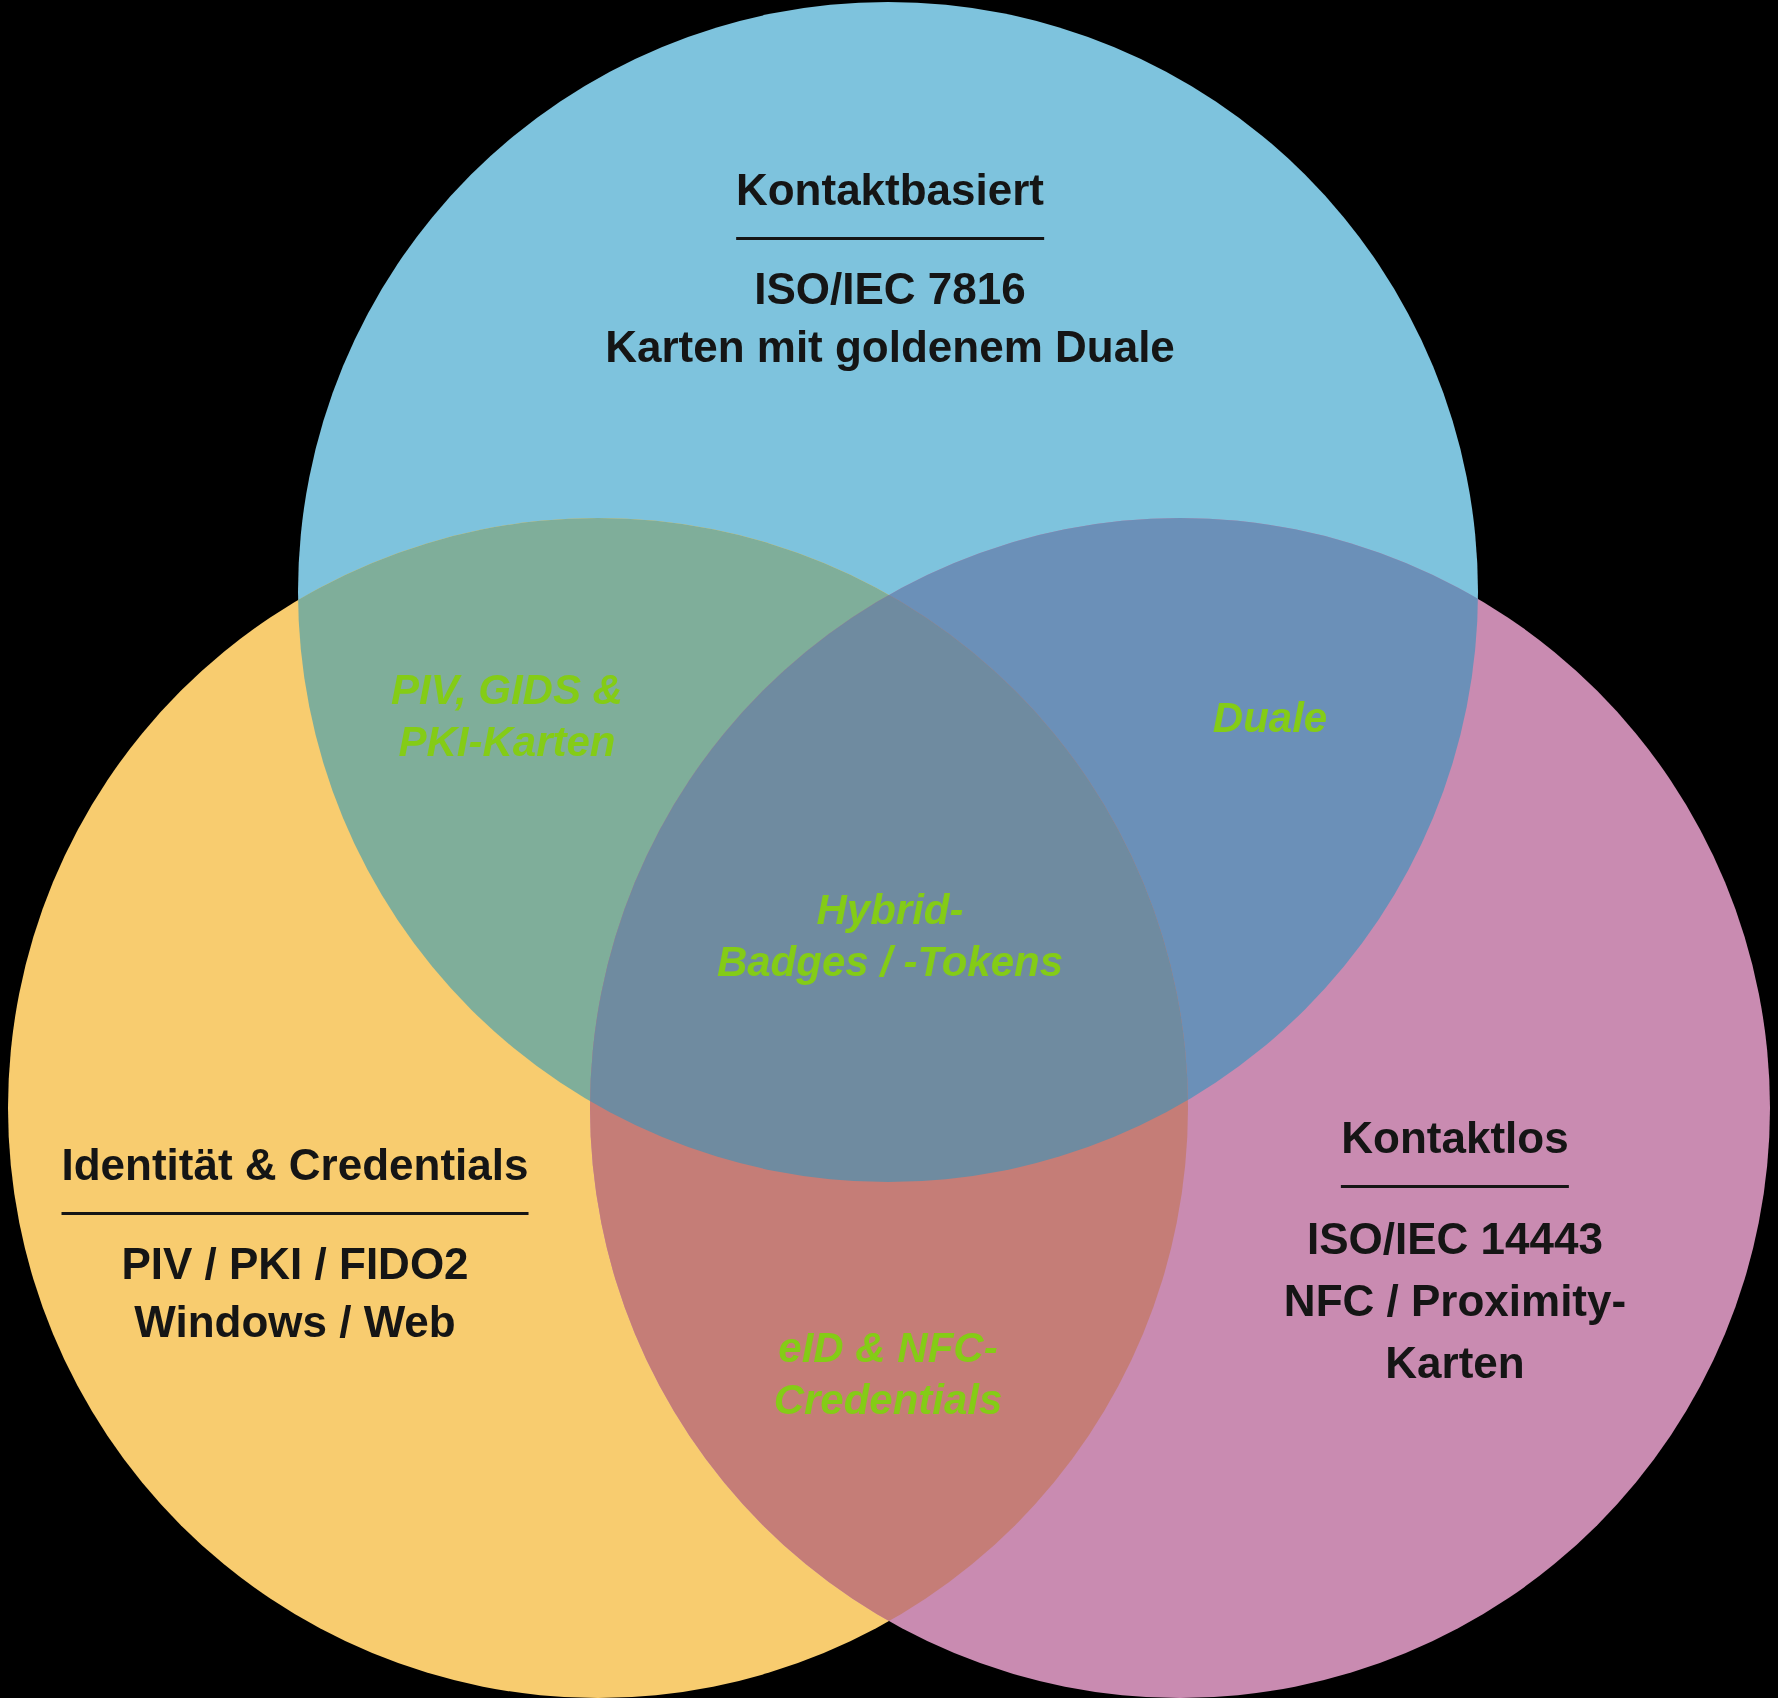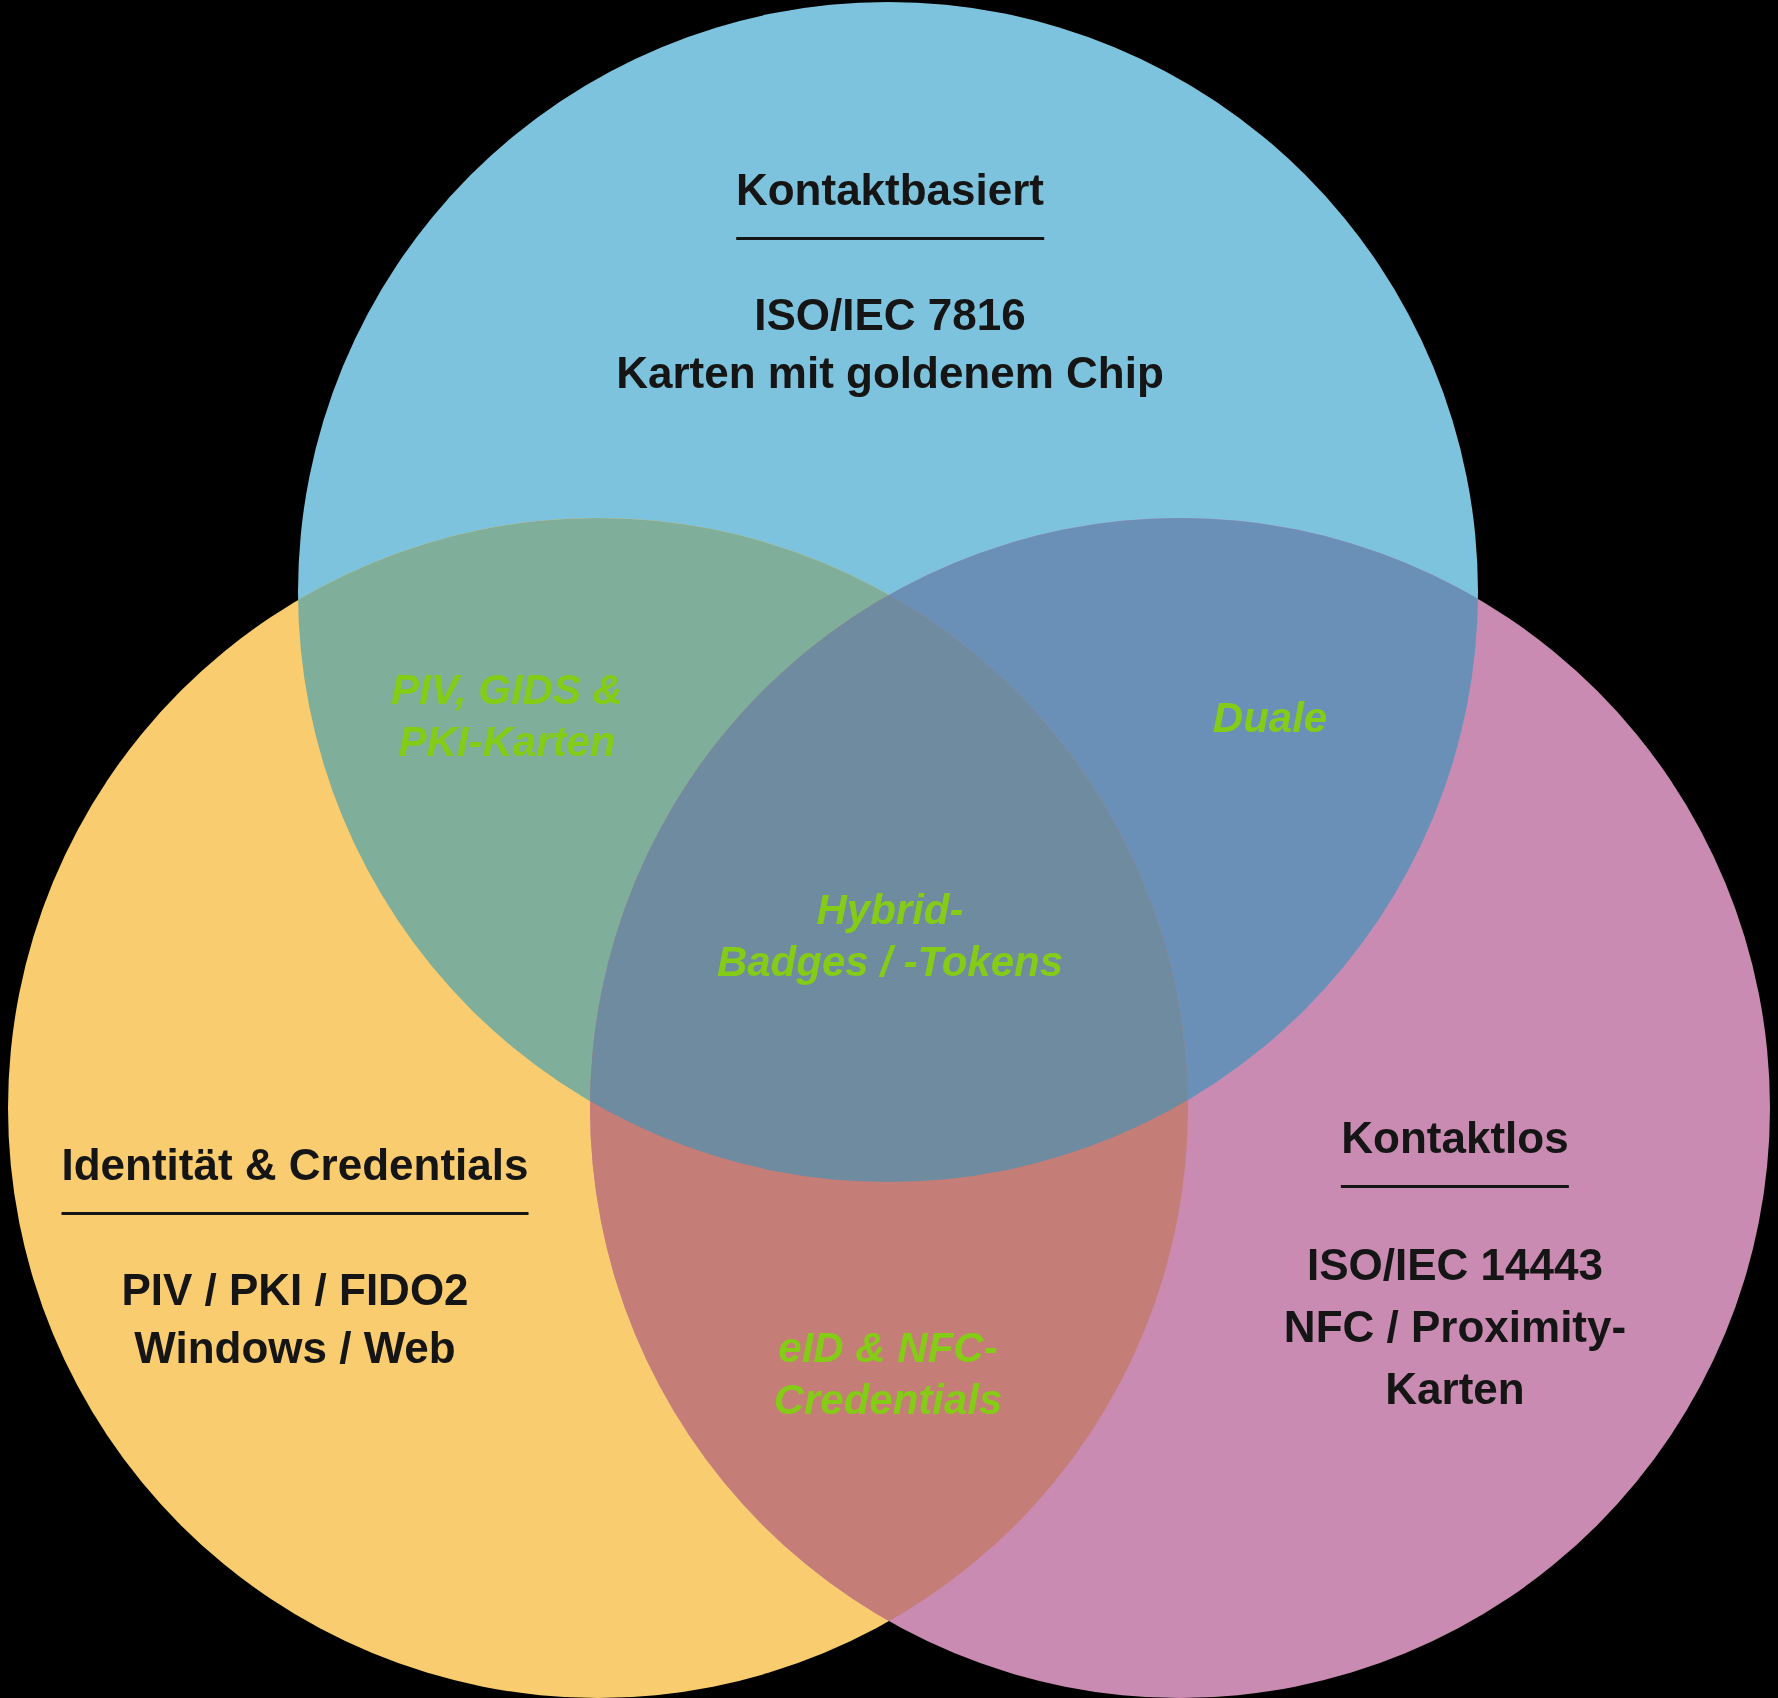--- a/index.html
+++ b/index.html
@@ -33,21 +33,21 @@
     transform: translateX(-50%);
   }
   .group-title {
     display: inline-block;
     font-size: 44px;
     line-height: 44px;
     padding-bottom: 25px;
     border-bottom: 3px solid #151515;
   }
   .group-body {
-    margin-top: 46px;
+    margin-top: 20px;
     font-size: 44px;
     line-height: 58px;
   }
   .group-body.lh62 {
     line-height: 62px;
   }
   .group-body span { display: block; }
   
   .overlap-label {
     color: #84cc16;
@@ -83,21 +83,21 @@
 
     <g clip-path="url(#clipContact)">
       <circle cx="1180" cy="1108" r="590" clip-path="url(#clipIdentity)" fill="#6f8ba0"></circle>
     </g>
   </svg>
 
   <div class="label group" style="left:890px; top:168px;">
     <div class="group-title">Kontaktbasiert</div>
     <div class="group-body">
       <span>ISO/IEC 7816</span>
-      <span>Karten mit goldenem Chip</span>
+      <span>Karten mit goldenem Duale</span>
     </div>
   </div>
 
   <div class="label group" style="left:295px; top:1143px;">
     <div class="group-title">Identität &amp; Credentials</div>
     <div class="group-body">
       <span>PIV / PKI / FIDO2</span>
       <span>Windows / Web</span>
     </div>
   </div>

